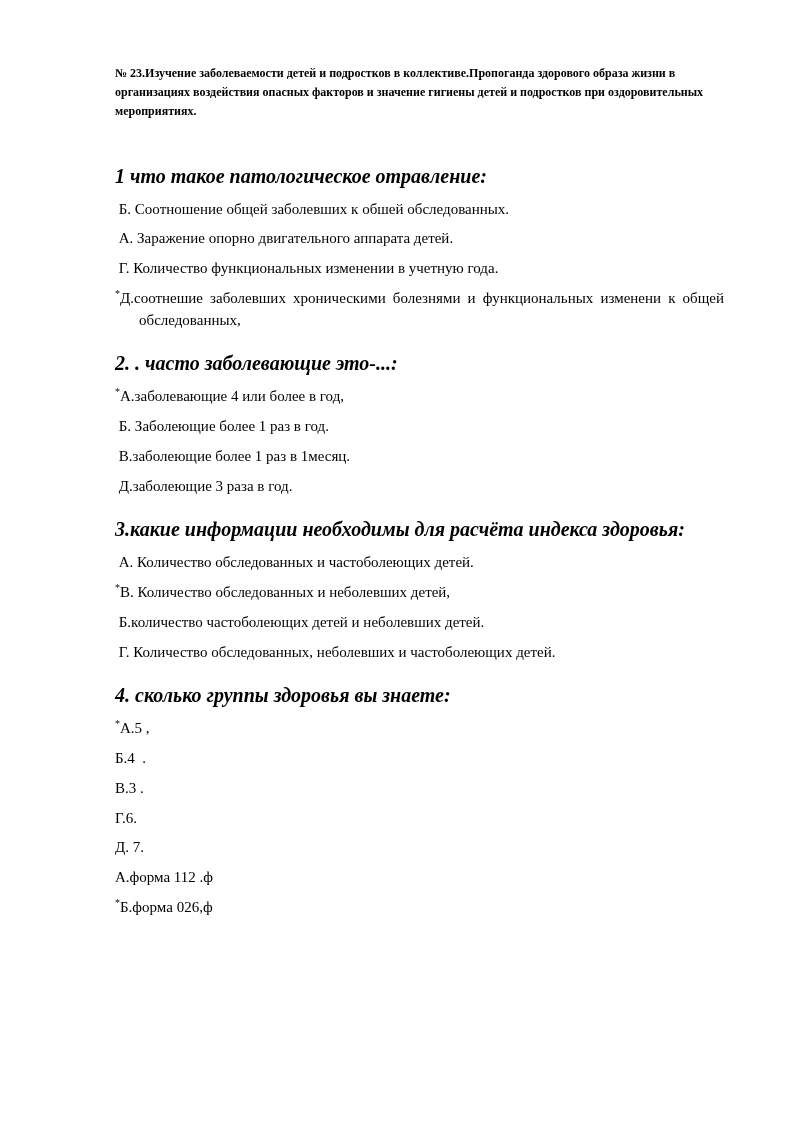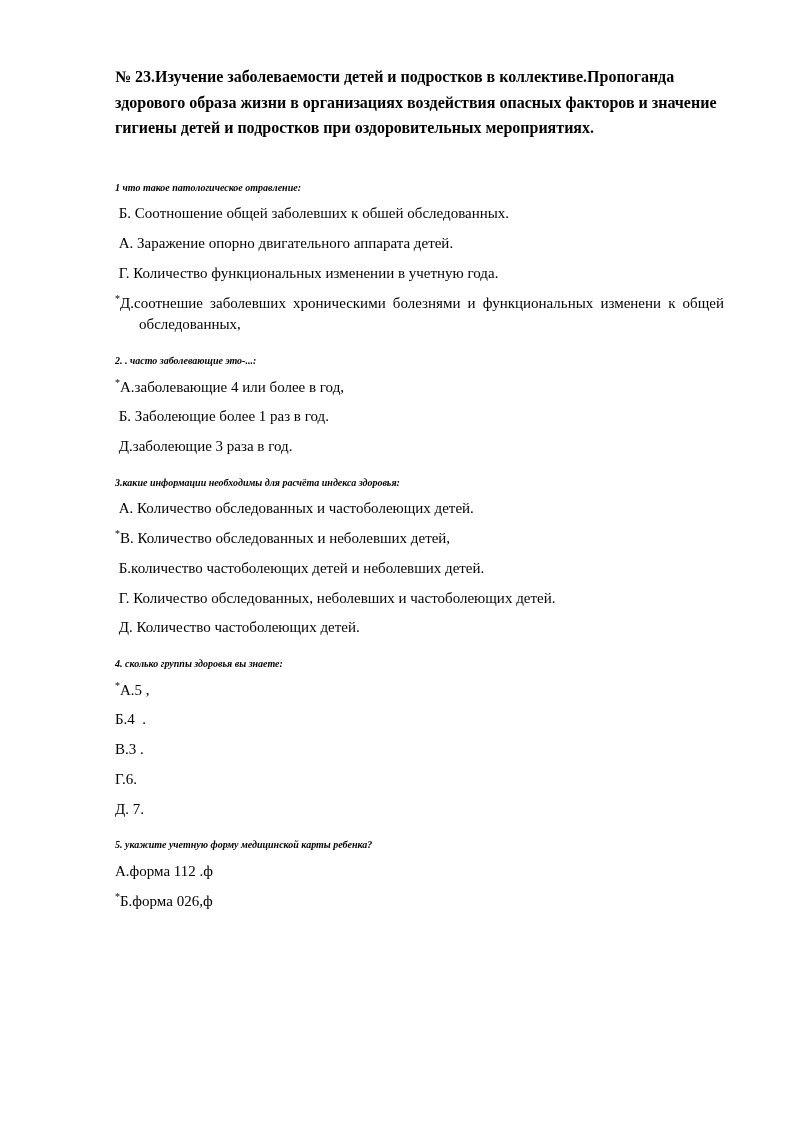--- a/index.html
+++ b/index.html
@@ -14,31 +14,31 @@
     box-sizing: border-box;
     padding: 64px 76px 0 115px;
     background: #ffffff;
     color: #000000;
     font-family: "Liberation Serif", "DejaVu Serif", serif;
     font-size: 15px;
     overflow: hidden;
   }
   .doc-title {
     margin: 0 0 40px 0;
-    font-size: 16px;
+    font-size: 12px;
     font-weight: bold;
     line-height: 1.6;
     text-align: left;
   }
   .question {
     margin: 0;
   }
   .prompt {
     margin: 18px 0 8px 0;
-    font-size: 10px;
+    font-size: 20px;
     font-weight: bold;
     font-style: italic;
     line-height: 1.45;
     white-space: pre-wrap;
   }
   .option {
     margin: 8px 0;
     line-height: 1.45;
     white-space: pre-wrap;
   }
@@ -64,37 +64,36 @@
         <p class="prompt">1 что такое патологическое отравление:</p>
         <p class="option"><span> Б. Соотношение общей заболевших к обшей обследованных.</span></p>
         <p class="option"><span> А. Заражение опорно двигательного аппарата детей.</span></p>
         <p class="option"><span> Г. Количество функциональных изменении в учетную года.</span></p>
         <p class="option justify"><sup class="star">*</sup><span>Д.соотнешие заболевших хроническими болезнями и функциональных изменени к общей обследованных,</span></p>
       </div>
       <div class="question">
         <p class="prompt">2. . часто заболевающие это-...:</p>
         <p class="option"><sup class="star">*</sup><span>А.заболевающие 4 или более в год,</span></p>
         <p class="option"><span> Б. Заболеющие более 1 раз в год.</span></p>
+        <p class="option"><span> В.заболеющие более 1 раз в 1месяц.</span></p>
         <p class="option"><span> Д.заболеющие 3 раза в год.</span></p>
       </div>
       <div class="question">
         <p class="prompt">3.какие информации необходимы для расчёта индекса здоровья:</p>
         <p class="option"><span> А. Количество обследованных и частоболеющих детей.</span></p>
         <p class="option"><sup class="star">*</sup><span>В. Количество обследованных и неболевших детей,</span></p>
         <p class="option"><span> Б.количество частоболеющих детей и неболевших детей.</span></p>
         <p class="option"><span> Г. Количество обследованных, неболевших и частоболеющих детей.</span></p>
-        <p class="option"><span> Д. Количество частоболеющих детей.</span></p>
       </div>
       <div class="question">
         <p class="prompt">4. сколько группы здоровья вы знаете:</p>
         <p class="option"><sup class="star">*</sup><span>А.5 ,</span></p>
         <p class="option"><span>Б.4  .</span></p>
         <p class="option"><span>В.3 .</span></p>
         <p class="option"><span>Г.6.</span></p>
         <p class="option"><span>Д. 7.</span></p>
       </div>
       <div class="question">
-        <p class="prompt">5. укажите учетную форму медицинской карты ребенка?</p>
         <p class="option"><span>А.форма 112 .ф</span></p>
         <p class="option"><sup class="star">*</sup><span>Б.форма 026,ф</span></p>
       </div>
     </div>
 </div>
 
 </body></html>

